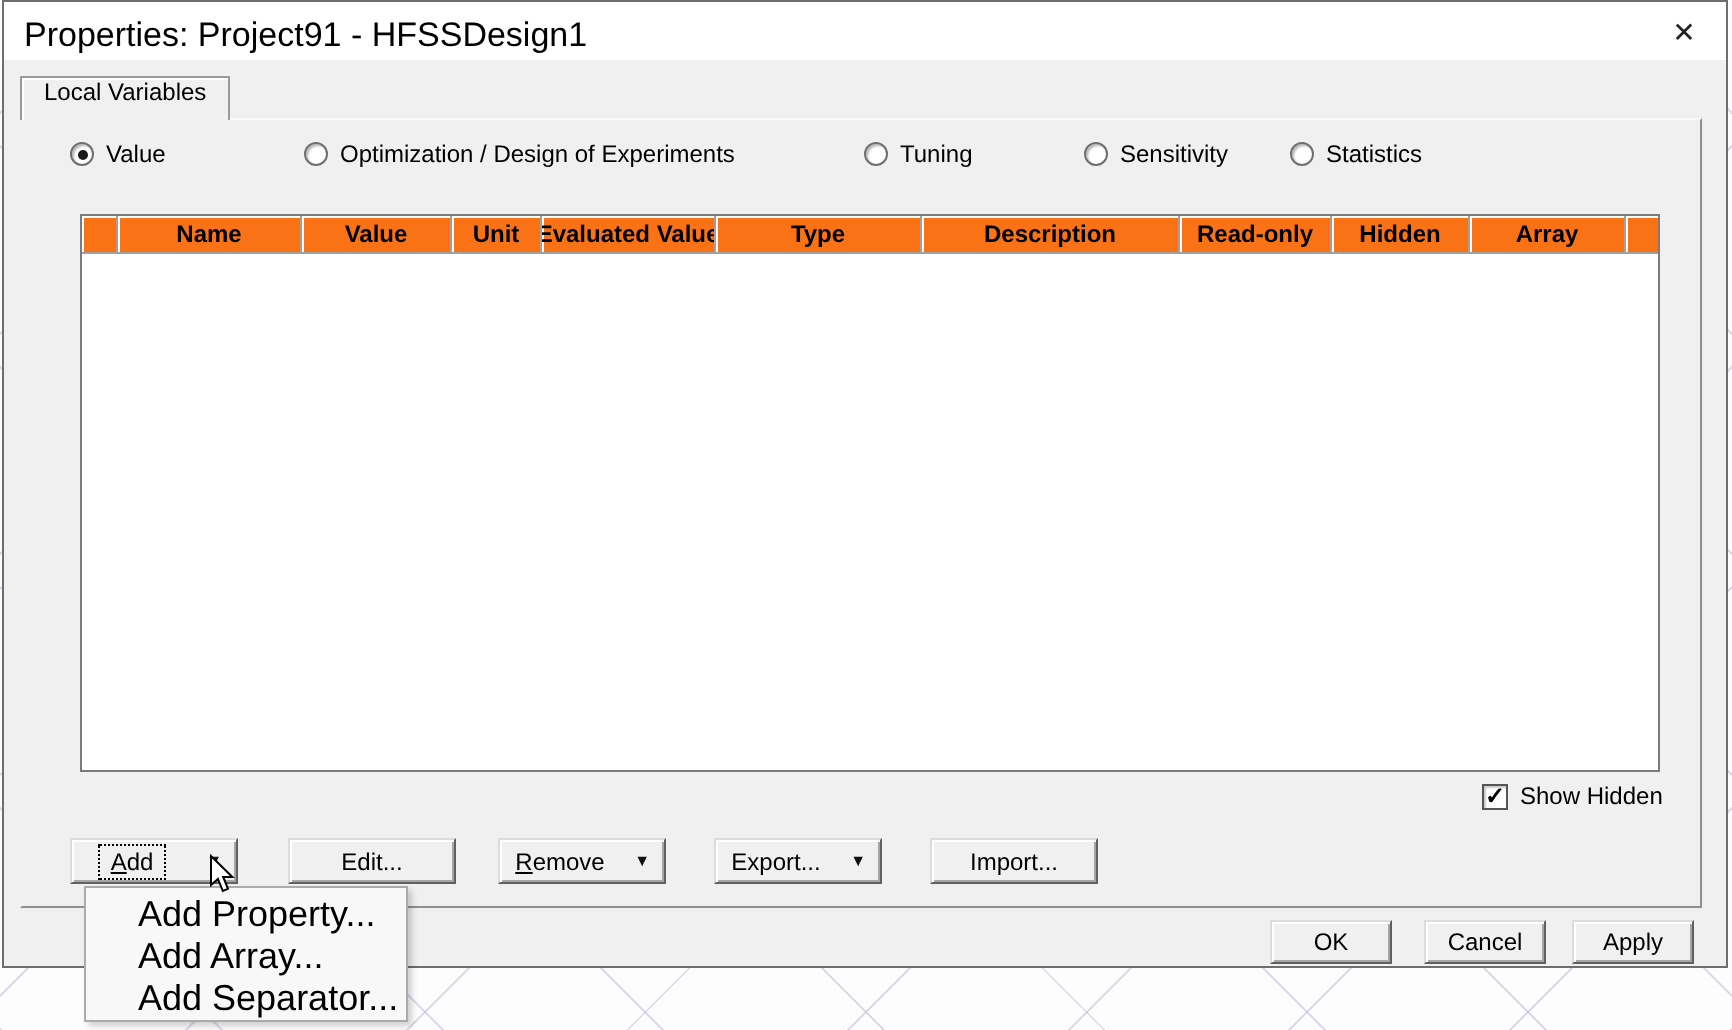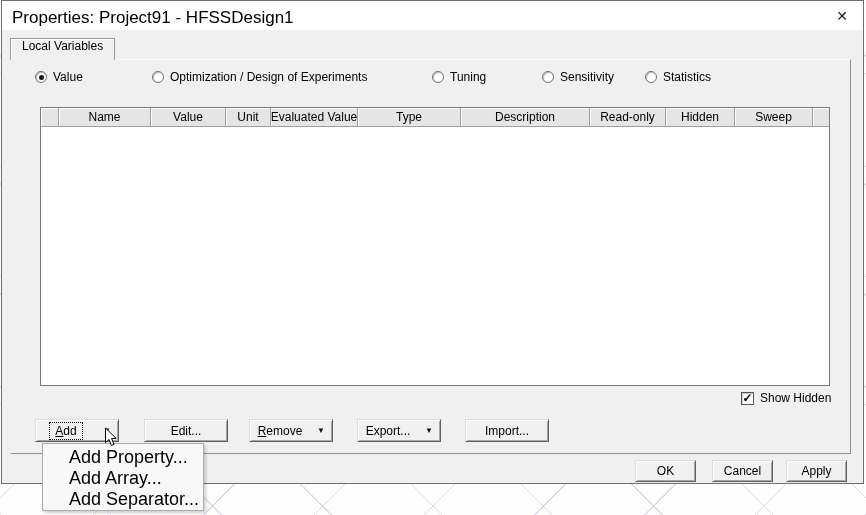--- a/index.html
+++ b/index.html
@@ -45,25 +45,25 @@
   .radio.selected .radio-circle::after {
     content:""; width:5px; height:5px; border-radius:50%; background:#1a1a1a;
   }
   
   .grid {
     position:absolute; left:38px; top:106px; width:790px; height:279px;
     background:#ffffff; border:1px solid #7b7b7b;
   }
   .grid-header { display:flex; height:19px; }
   .hcell {
-    background:#e5e5e5; height:19px;
+    background:#f97316; height:19px;
     border-right:1px solid #a0a0a0; border-bottom:1px solid #a0a0a0;
     box-shadow: inset 1px 1px 0 #ffffff;
     display:flex; align-items:center; justify-content:center;
-    font-size:12px; overflow:hidden; white-space:nowrap; flex:0 0 auto;
+    font-size:12px; overflow:hidden; white-space:nowrap; flex:0 0 auto;font-weight:bold;
   }
   .c0{width:18px}.c1{width:92px}.c2{width:75px}.c3{width:45px}.c4{width:87px}
   .c5{width:103px}.c6{width:129px}.c7{width:76px}.c8{width:69px}.c9{width:78px}
   .cfill{flex:1 1 auto; border-right:none;}
   .grid-body { height:258px; background:#ffffff; }
   
   .show-hidden { position:absolute; left:739px; top:390px; display:flex; align-items:center; gap:6px; }
   .checkbox {
     width:13px; height:13px; background:#fff; border:1px solid #555;
     box-shadow: inset 1px 1px 1px #c9c9c9;
@@ -141,21 +141,21 @@
     <div class="grid-header">
       <div class="hcell c0"></div>
       <div class="hcell c1">Name</div>
       <div class="hcell c2">Value</div>
       <div class="hcell c3">Unit</div>
       <div class="hcell c4">Evaluated Value</div>
       <div class="hcell c5">Type</div>
       <div class="hcell c6">Description</div>
       <div class="hcell c7">Read-only</div>
       <div class="hcell c8">Hidden</div>
-      <div class="hcell c9">Sweep</div>
+      <div class="hcell c9">Array</div>
       <div class="hcell cfill"></div>
     </div>
     <div class="grid-body"></div>
   </div>
 
   <div class="show-hidden">
     <span class="checkbox">
       <span>✓</span>
     </span>
     <span>Show Hidden</span>

